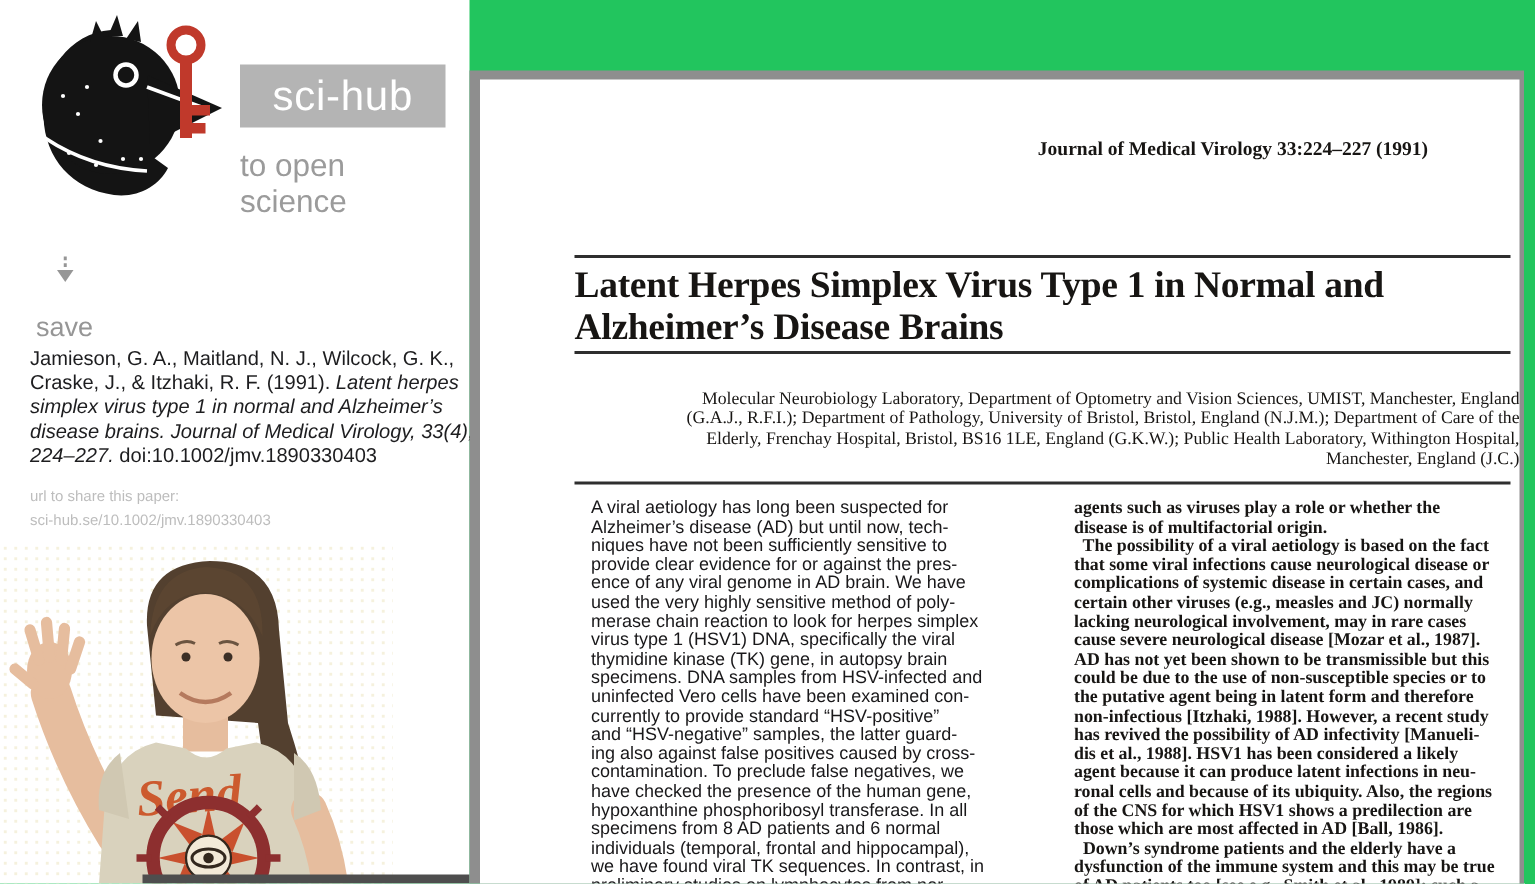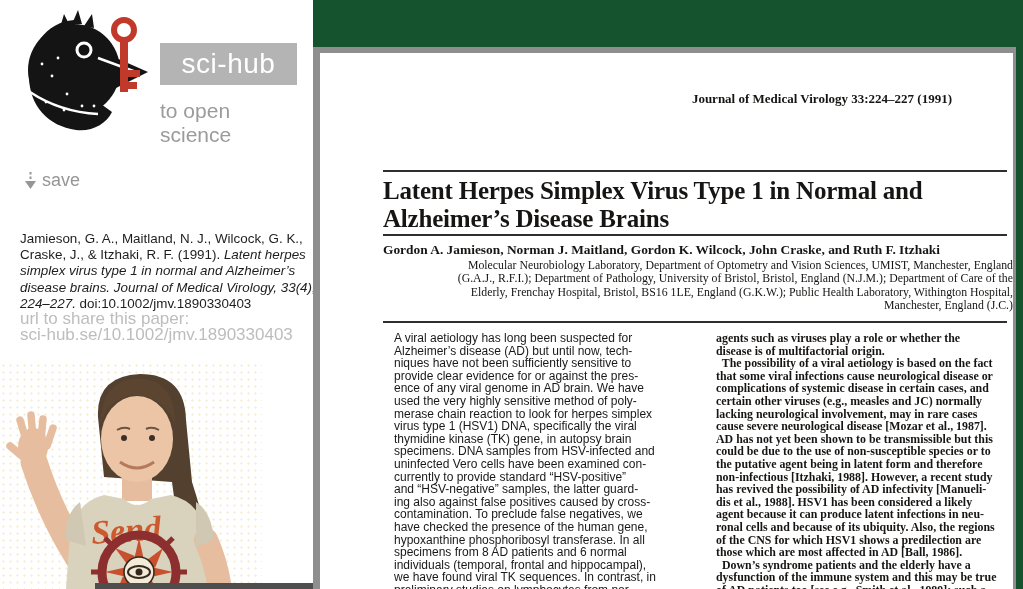--- a/index.html
+++ b/index.html
@@ -1,37 +1,37 @@
 <!DOCTYPE html>
 <html style="--brand-box: #b4b4b4; --muted-text: #9b9b9b; --share-text: #bdbdbd; --frame: #8e8e8e; --key-red: #c0392b; --rule: #2e2e2e;"><head>
 <meta charset="utf-8">
 <style>
   :root{
     --brand-box:#b4b4b4; --muted-text:#9b9b9b; --share-text:#bdbdbd;
     --frame:#8e8e8e; --key-red:#c0392b; --rule:#2e2e2e; --ink:#171513;
   }
   *{margin:0;padding:0;box-sizing:border-box;}
   body{background:#fff;font-family:"Liberation Sans",sans-serif;}
-  #screen{position:relative;width:1023px;height:589px;background:#14532d;overflow:hidden;}
+  #screen{position:relative;width:1023px;height:589px;background:#22c55e;overflow:hidden;}
 
   
   .sidebar{position:absolute;left:0;top:0;width:313px;height:589px;background:#fff;}
   .logo-wrap{position:absolute;left:12px;top:6px;width:140px;height:140px;cursor:pointer;}
   .brand-box{position:absolute;left:160px;top:43px;width:137px;height:42px;background:var(--brand-box);
     display:flex;align-items:center;justify-content:center;cursor:pointer;}
   .brand-box span{color:#fff;font-size:28px;font-weight:400;letter-spacing:.5px;}
   .tagline{position:absolute;left:160px;top:99px;width:137px;text-align:left;
     color:var(--muted-text);font-size:21px;}
-  .save-row{position:absolute;left:24px;top:170px;display:flex;align-items:center;gap:5px;
-    color:#969696;font-size:18px;cursor:pointer;}
+  .save-row{position:absolute;left:24px;top:170px;display:flex;align-items:center;gap:19px;
+    color:#969696;font-size:18px;cursor:pointer;flex-direction:column;}
   .citation{position:absolute;left:20px;top:231px;width:298px;font-size:13.4px;line-height:16.2px;
     color:#1d1d1f;}
   .citation .it{font-style:italic;}
-  .share{position:absolute;left:20px;top:311px;width:300px;color:var(--share-text);
-    font-size:17px;line-height:16px;}
+  .share{position:absolute;left:20px;top:324px;width:300px;color:var(--share-text);
+    font-size:10px;line-height:16px;}
   .share a{color:var(--share-text);text-decoration:none;cursor:pointer;text-align:right;}
   .photo{position:absolute;left:0px;top:362px;width:262px;height:227px;overflow:hidden;
     background-image:radial-gradient(#f5f1dd 1px,transparent 1.2px);background-size:7px 7px;}
   .photo-bottom-bar{position:absolute;left:95px;top:583px;width:218px;height:6px;background:#4e4e4e;}
 
   
   .pdf-frame{position:absolute;left:313px;top:3px;width:703px;height:586px;background:var(--frame);
     padding:6px 3px 0 7px;margin-top:44px;}
   .page{position:relative;width:693px;height:580px;background:#fff;overflow:hidden;
     font-family:"Liberation Serif",serif;color:var(--ink);}
@@ -184,21 +184,20 @@
   <div class="pdf-frame">
     <div class="page">
 
       <div class="journal-line">Journal of Medical Virology 33:224–227 (1991)</div>
 
       <div class="rule rule-1"></div>
       <h1 class="title">Latent Herpes Simplex Virus Type 1 in Normal and
 Alzheimer’s Disease Brains</h1>
       <div class="rule rule-2"></div>
 
-      <div class="authors">Gordon A. Jamieson, Norman J. Maitland, Gordon K. Wilcock, John Craske, and Ruth F. Itzhaki</div>
       <div class="affils">Molecular Neurobiology Laboratory, Department of Optometry and Vision Sciences, UMIST, Manchester, England
 (G.A.J., R.F.I.); Department of Pathology, University of Bristol, Bristol, England (N.J.M.); Department of Care of the
 Elderly, Frenchay Hospital, Bristol, BS16 1LE, England (G.K.W.); Public Health Laboratory, Withington Hospital,
 Manchester, England (J.C.)</div>
 
       <div class="rule rule-3"></div>
 
       <div class="col col-left">A viral aetiology has long been suspected for
 Alzheimer’s disease (AD) but until now, tech-
 niques have not been sufficiently sensitive to

